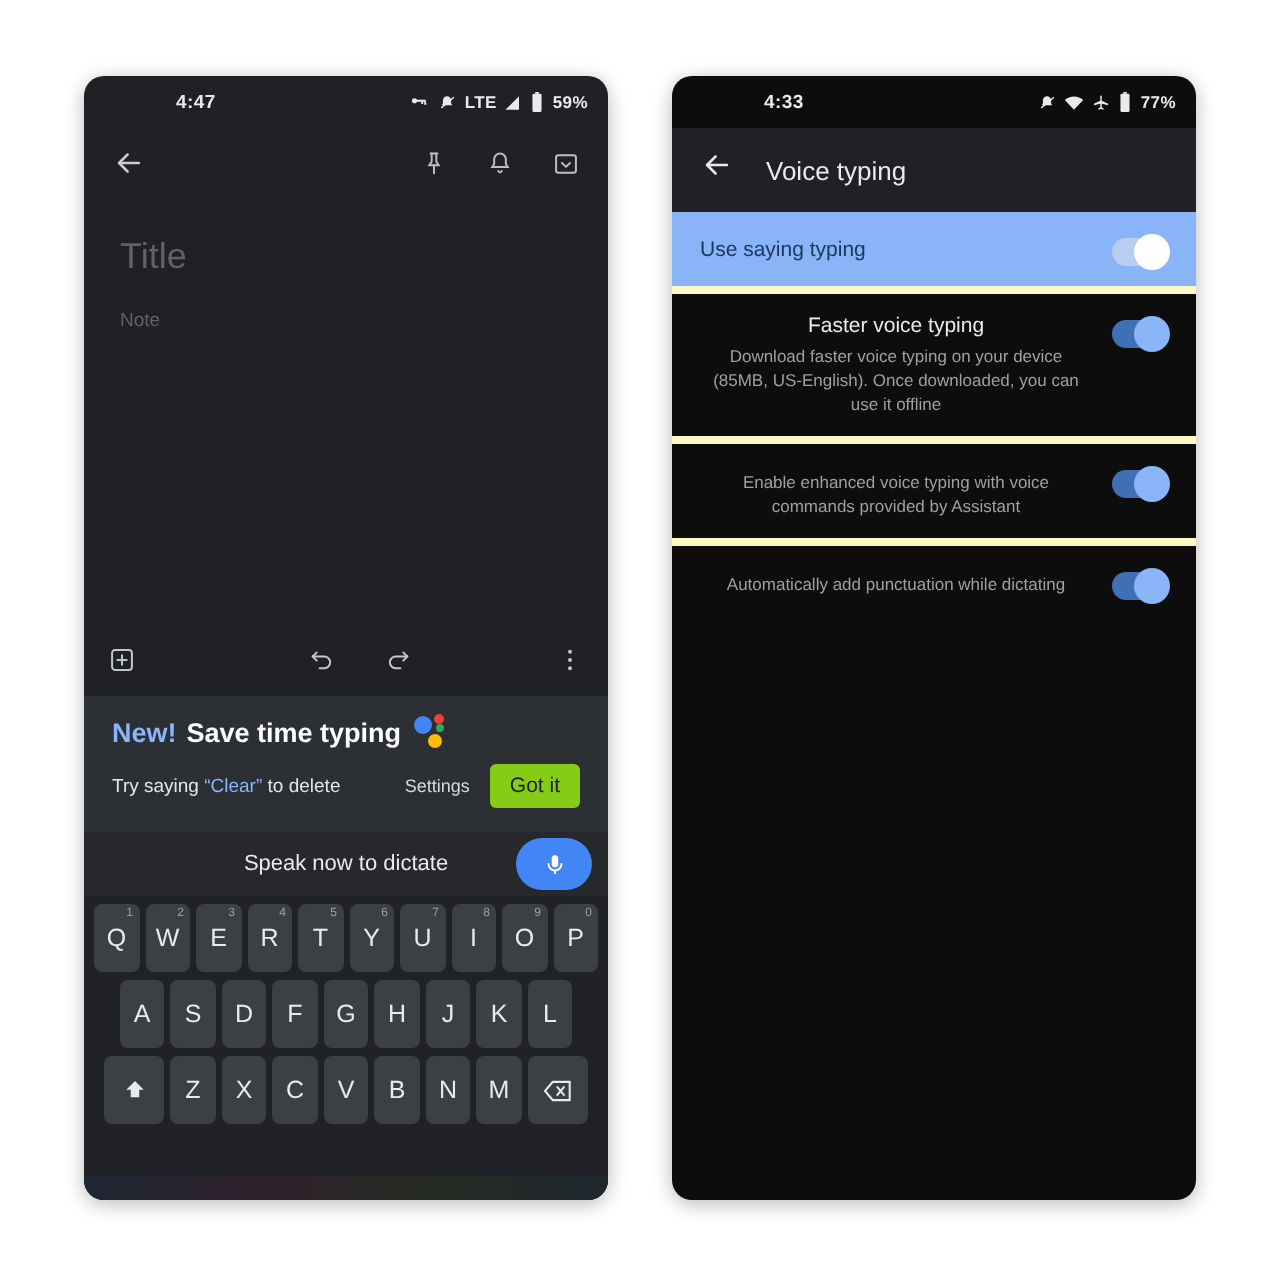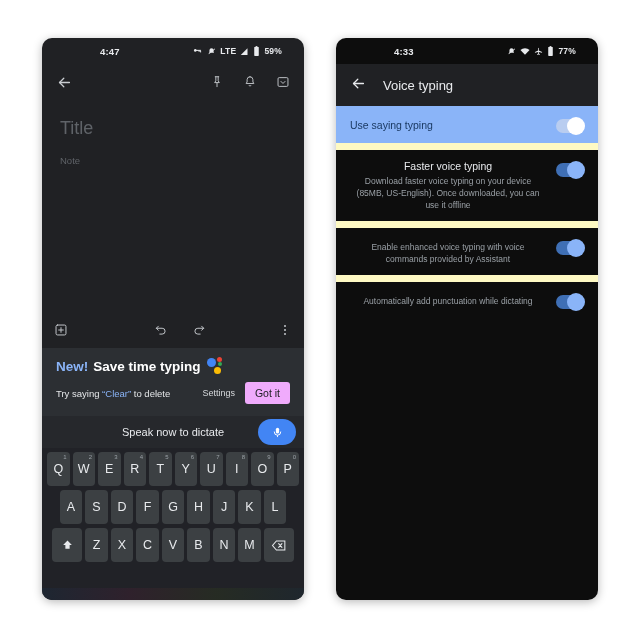--- a/index.html
+++ b/index.html
@@ -18,21 +18,21 @@
     border-radius: 10px;
     overflow: hidden;
     box-shadow: 0 2px 10px rgba(0,0,0,0.28);
   }
   .phone-left  { left: 42px;  top: 38px; background: #202124; }
   .phone-right { left: 336px; top: 38px; background: #0d0d0d; text-align: center; }
 
   
   .statusbar {
     height: 26px; display: flex; align-items: center;
-    padding: 0 22px; color: #e8eaed;
+    padding: 0 10px; color: #e8eaed;
     font-size: 9px; letter-spacing: .2px;
   }
   .statusbar .time { margin-left: 36px; font-weight: bold; font-size: 9.5px; }
   .statusbar .sb-right { margin-left: auto; display: flex; align-items: center; gap: 4px; }
   .sb-icon { display: inline-flex; align-items: center; }
   .sb-text { font-size: 8.5px; font-weight: bold; }
   .batt-pct { font-size: 8.5px; font-weight: bold; }
 
   
   .note-appbar {
@@ -69,21 +69,21 @@
   .gd-red    { width: 5px;  height: 5px; left: 10px; top: 1px;  background: #ea4335; }
   .gd-green  { width: 4px;  height: 4px; left: 11px; top: 6px;  background: #34a853; }
   .gd-yellow { width: 7px;  height: 7px; left: 7px;  top: 11px; background: #fbbc05; }
 
   .promo-line2 { display: flex; align-items: center; margin-top: 6px; }
   .promo-sub { color: #e4e6e8; font-size: 9.5px; }
   .promo-sub .kw { color: #8ab4f8; }
   .promo-actions { margin-left: auto; display: flex; align-items: center; gap: 10px; justify-content: space-between; }
   .promo-settings { color: #d6d9dc; font-size: 9px; }
   .promo-gotit {
-    background: #f0abfc; color: #202124; font-size: 10.5px;
+    background: #84cc16; color: #202124; font-size: 10.5px;
     padding: 5px 10px; border-radius: 3px; font-weight: 500;
   }
 
   
   .dictbar {
     position: absolute; left: 0; right: 0; top: 378px;
     height: 32px; background: #26282c; display: flex;
     align-items: center; justify-content: center;
   }
   .dict-text { color: #e8eaed; font-size: 11px; }
@@ -130,21 +130,21 @@
   .set-title { font-size: 13px; margin-left: 16px; }
 
   .row-hl {
     background: #8ab4f8; padding: 10px 14px;
     display: flex; align-items: center; min-height: 34px;
   }
   .row-hl .row-title { color: #1b3a63; font-size: 10.5px; }
 
   .srow {
     padding: 10px 14px; display: flex; align-items: flex-start;
-    border-top: 7px solid #fef9c3;
+    border-top: 4px solid #fef9c3;
   }
   .srow-texts { flex: 1; padding-right: 10px; }
   .row-title { color: #e8eaed; font-size: 10.5px; font-weight: 500; }
   .row-sub { color: #9aa0a6; font-size: 8.5px; line-height: 1.42; margin-top: 3px; }
 
   .toggle {
     width: 28px; height: 14px; border-radius: 7px;
     background: #3f6fb5; position: relative; flex-shrink: 0; margin-top: 3px;
   }
   .toggle .knob {

